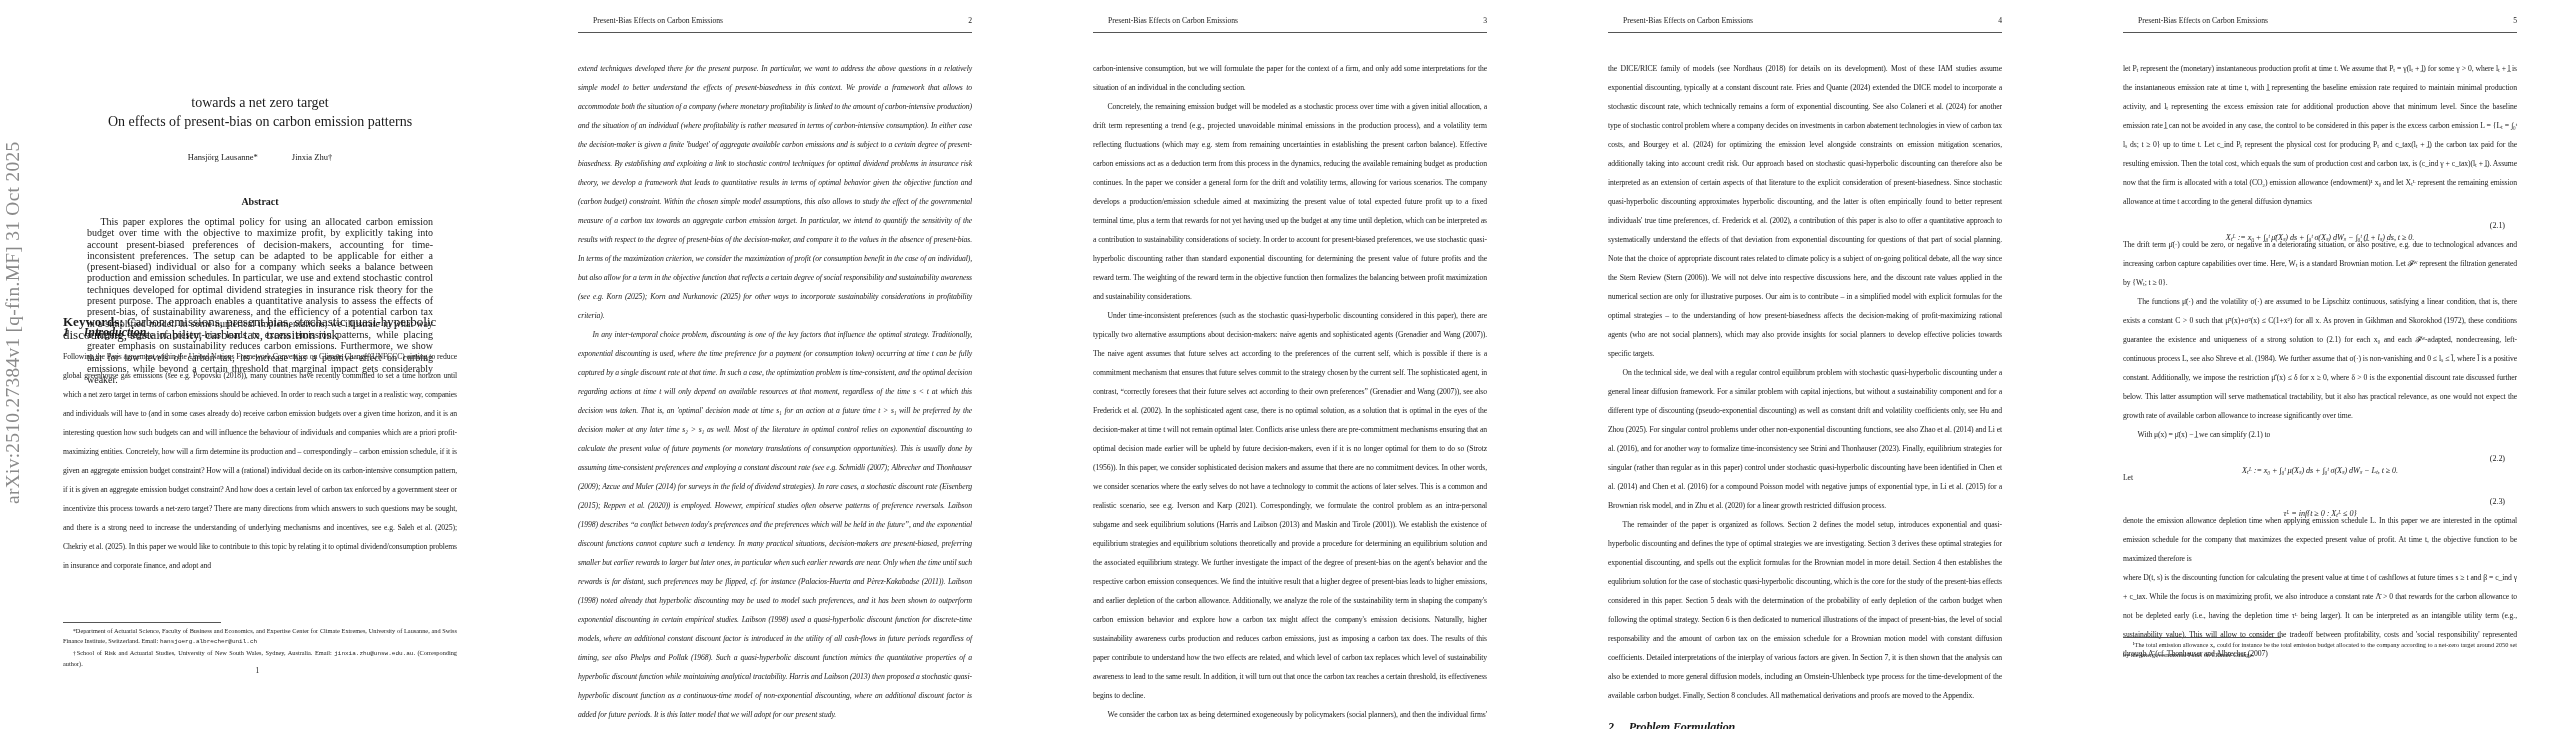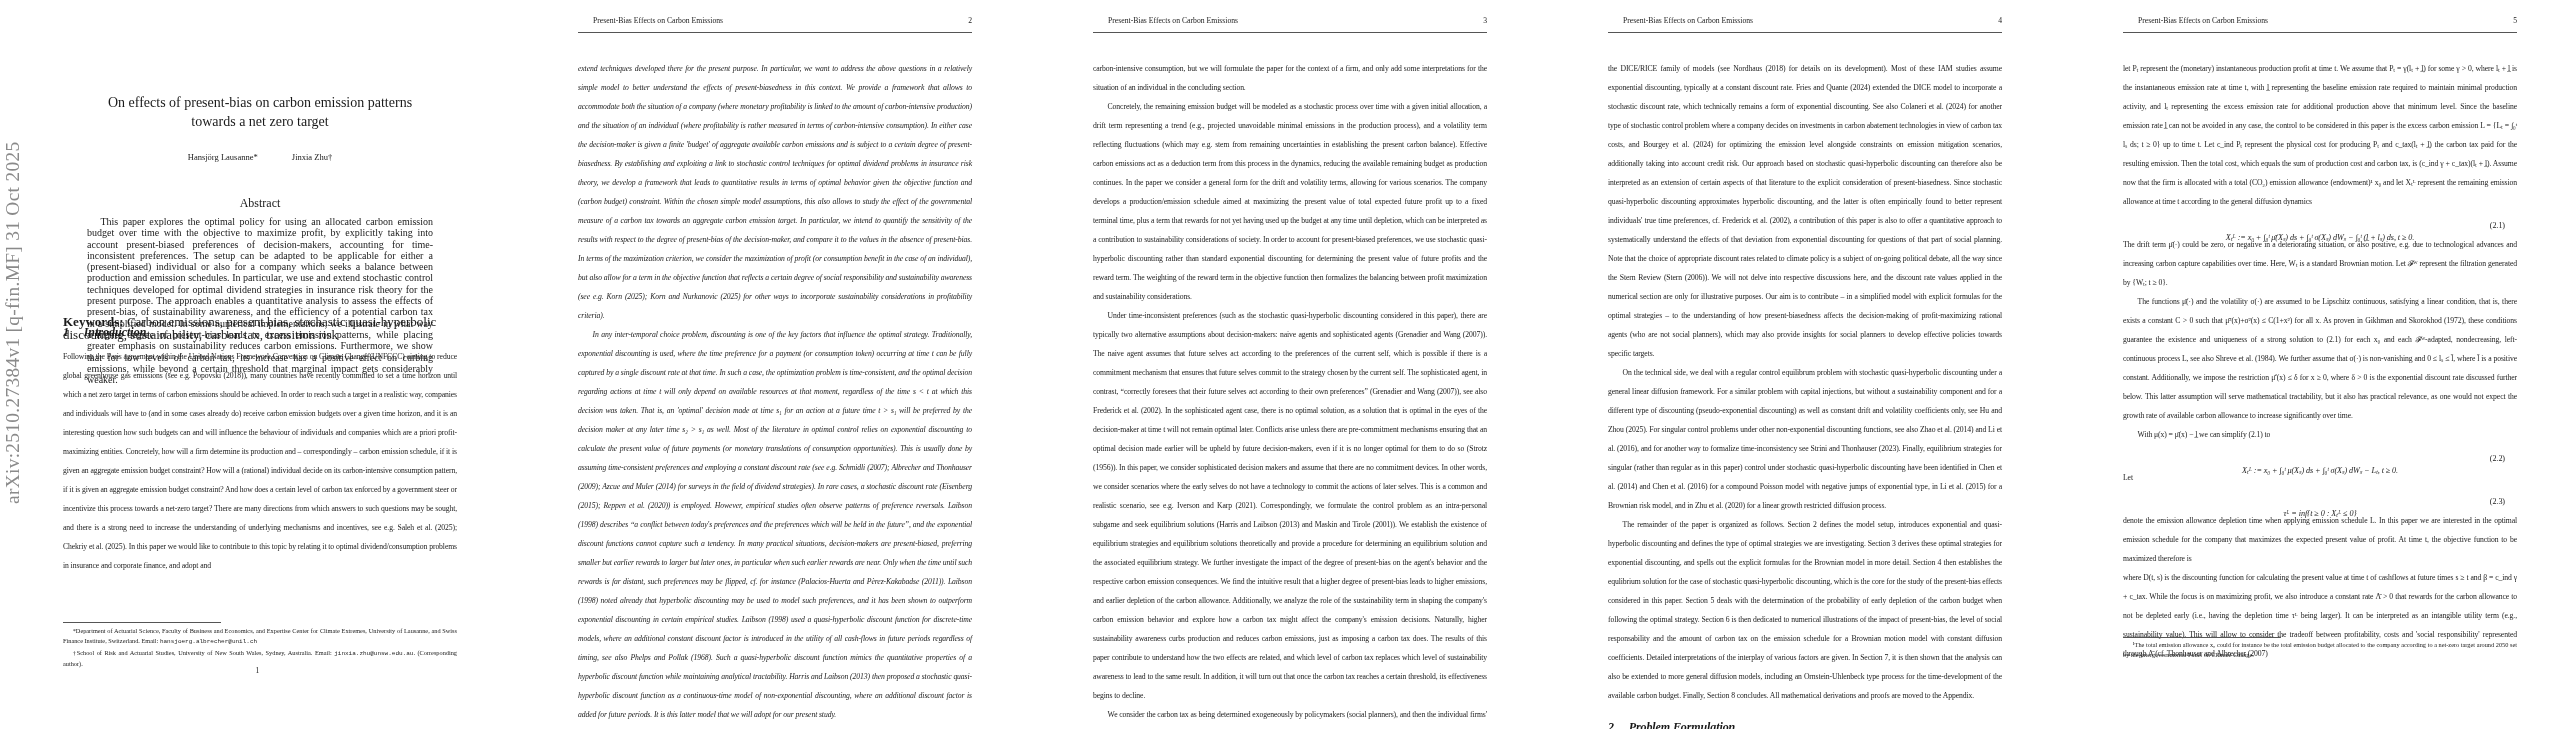--- a/index.html
+++ b/index.html
@@ -14,21 +14,21 @@
   .runhead { position:absolute; left:63px; width:394px; top:14px; height:18px;
              border-bottom:0.7px solid #555; font-size:7.7px; line-height:12px; }
   .runhead .lt { position:absolute; left:0; top:1px;margin-left:15px; }
   .runhead .rt { position:absolute; right:0; top:1.2px; }
   .arxiv-stamp { position:absolute; left:2.4px; top:0; width:22px; height:729px; }
   .arxiv-stamp span { position:absolute; left:0; top:504px; transform-origin:0 0; transform:rotate(-90deg);
        font-family:"Liberation Serif",serif; font-size:19.4px; color:#8a8a8a; white-space:nowrap; letter-spacing:0.3px; }
   .title { position:absolute; left:63px; width:394px; top:93px; text-align:center; font-size:14px; line-height:19.4px; }
   .authors { position:absolute; left:63px; width:394px; top:152px; text-align:center; font-size:8.5px; }
   .authors span { margin:0 16px; }
-  .abs-head { position:absolute; left:63px; width:394px; top:196px; text-align:center; font-weight:normal; font-size:12px; }
+  .abs-head { position:absolute; left:63px; width:394px; top:196px; text-align:center; font-weight:bold; font-size:10px; }
   .abstract { position:absolute; left:87px; width:346px; top:216px; font-size:10px; line-height:11.3px; text-align:justify; text-indent:13.4px; }
   .keywords { position:absolute; left:63px; width:394px; top:292px; font-size:13px; line-height:12.8px;margin-top:24px; }
   .keywords b { font-weight:bold; }
   .sec-head { font-size:12px; font-weight:bold; margin:0;font-style:italic; }
   .sec-head .num { display:inline-block; width:20.7px; }
   .fn-rule { position:absolute; left:63px; width:158px; border-top:0.6px solid #555; }
   .footnotes { position:absolute; left:63px; width:394px; font-size:6.3px; line-height:10.3px; text-align:justify; }
   .footnotes p { margin:0; text-indent:9.7px; }
   .mono { font-family:"Liberation Mono","DejaVu Sans Mono",monospace; font-size:6px; }
   .pnum { position:absolute; left:0; width:515px; text-align:center; top:666px; font-size:7.7px; }
@@ -39,22 +39,22 @@
 </head>
 <body>
 
 <div class="strip">
 
   <div class="page">
     <div class="arxiv-stamp">
       <span>arXiv:2510.27384v1  [q-fin.MF]  31 Oct 2025</span>
     </div>
     <div class="title">
+      <div>towards a net zero target</div>
       <div>On effects of present-bias on carbon emission patterns</div>
-      <div>towards a net zero target</div>
     </div>
     <div class="authors">
       <span>Hansjörg Lausanne*</span>
       <span>Jinxia Zhu†</span>
     </div>
     <div class="abs-head">Abstract</div>
     <div class="abstract">This paper explores the optimal policy for using an allocated carbon emission budget over time with the objective to maximize profit, by explicitly taking into account present-biased preferences of decision-makers, accounting for time-inconsistent preferences. The setup can be adapted to be applicable for either a (present-biased) individual or also for a company which seeks a balance between production and emission schedules. In particular, we use and extend stochastic control techniques developed for optimal dividend strategies in insurance risk theory for the present purpose. The approach enables a quantitative analysis to assess the effects of present-bias, of sustainability awareness, and the efficiency of a potential carbon tax in a simplified model. In some numerical implementations, we illustrate in what way a higher degree of present-bias leads to excess emission patterns, while placing greater emphasis on sustainability reduces carbon emissions. Furthermore, we show that for low levels of carbon tax, its increase has a positive effect on curbing emissions, while beyond a certain threshold that marginal impact gets considerably weaker.</div>
     <div class="keywords">
       <b>Keywords:</b>
       <span>Carbon emissions, present bias, stochastic quasi-hyperbolic discounting, sustainability, carbon tax, transition risk</span>

